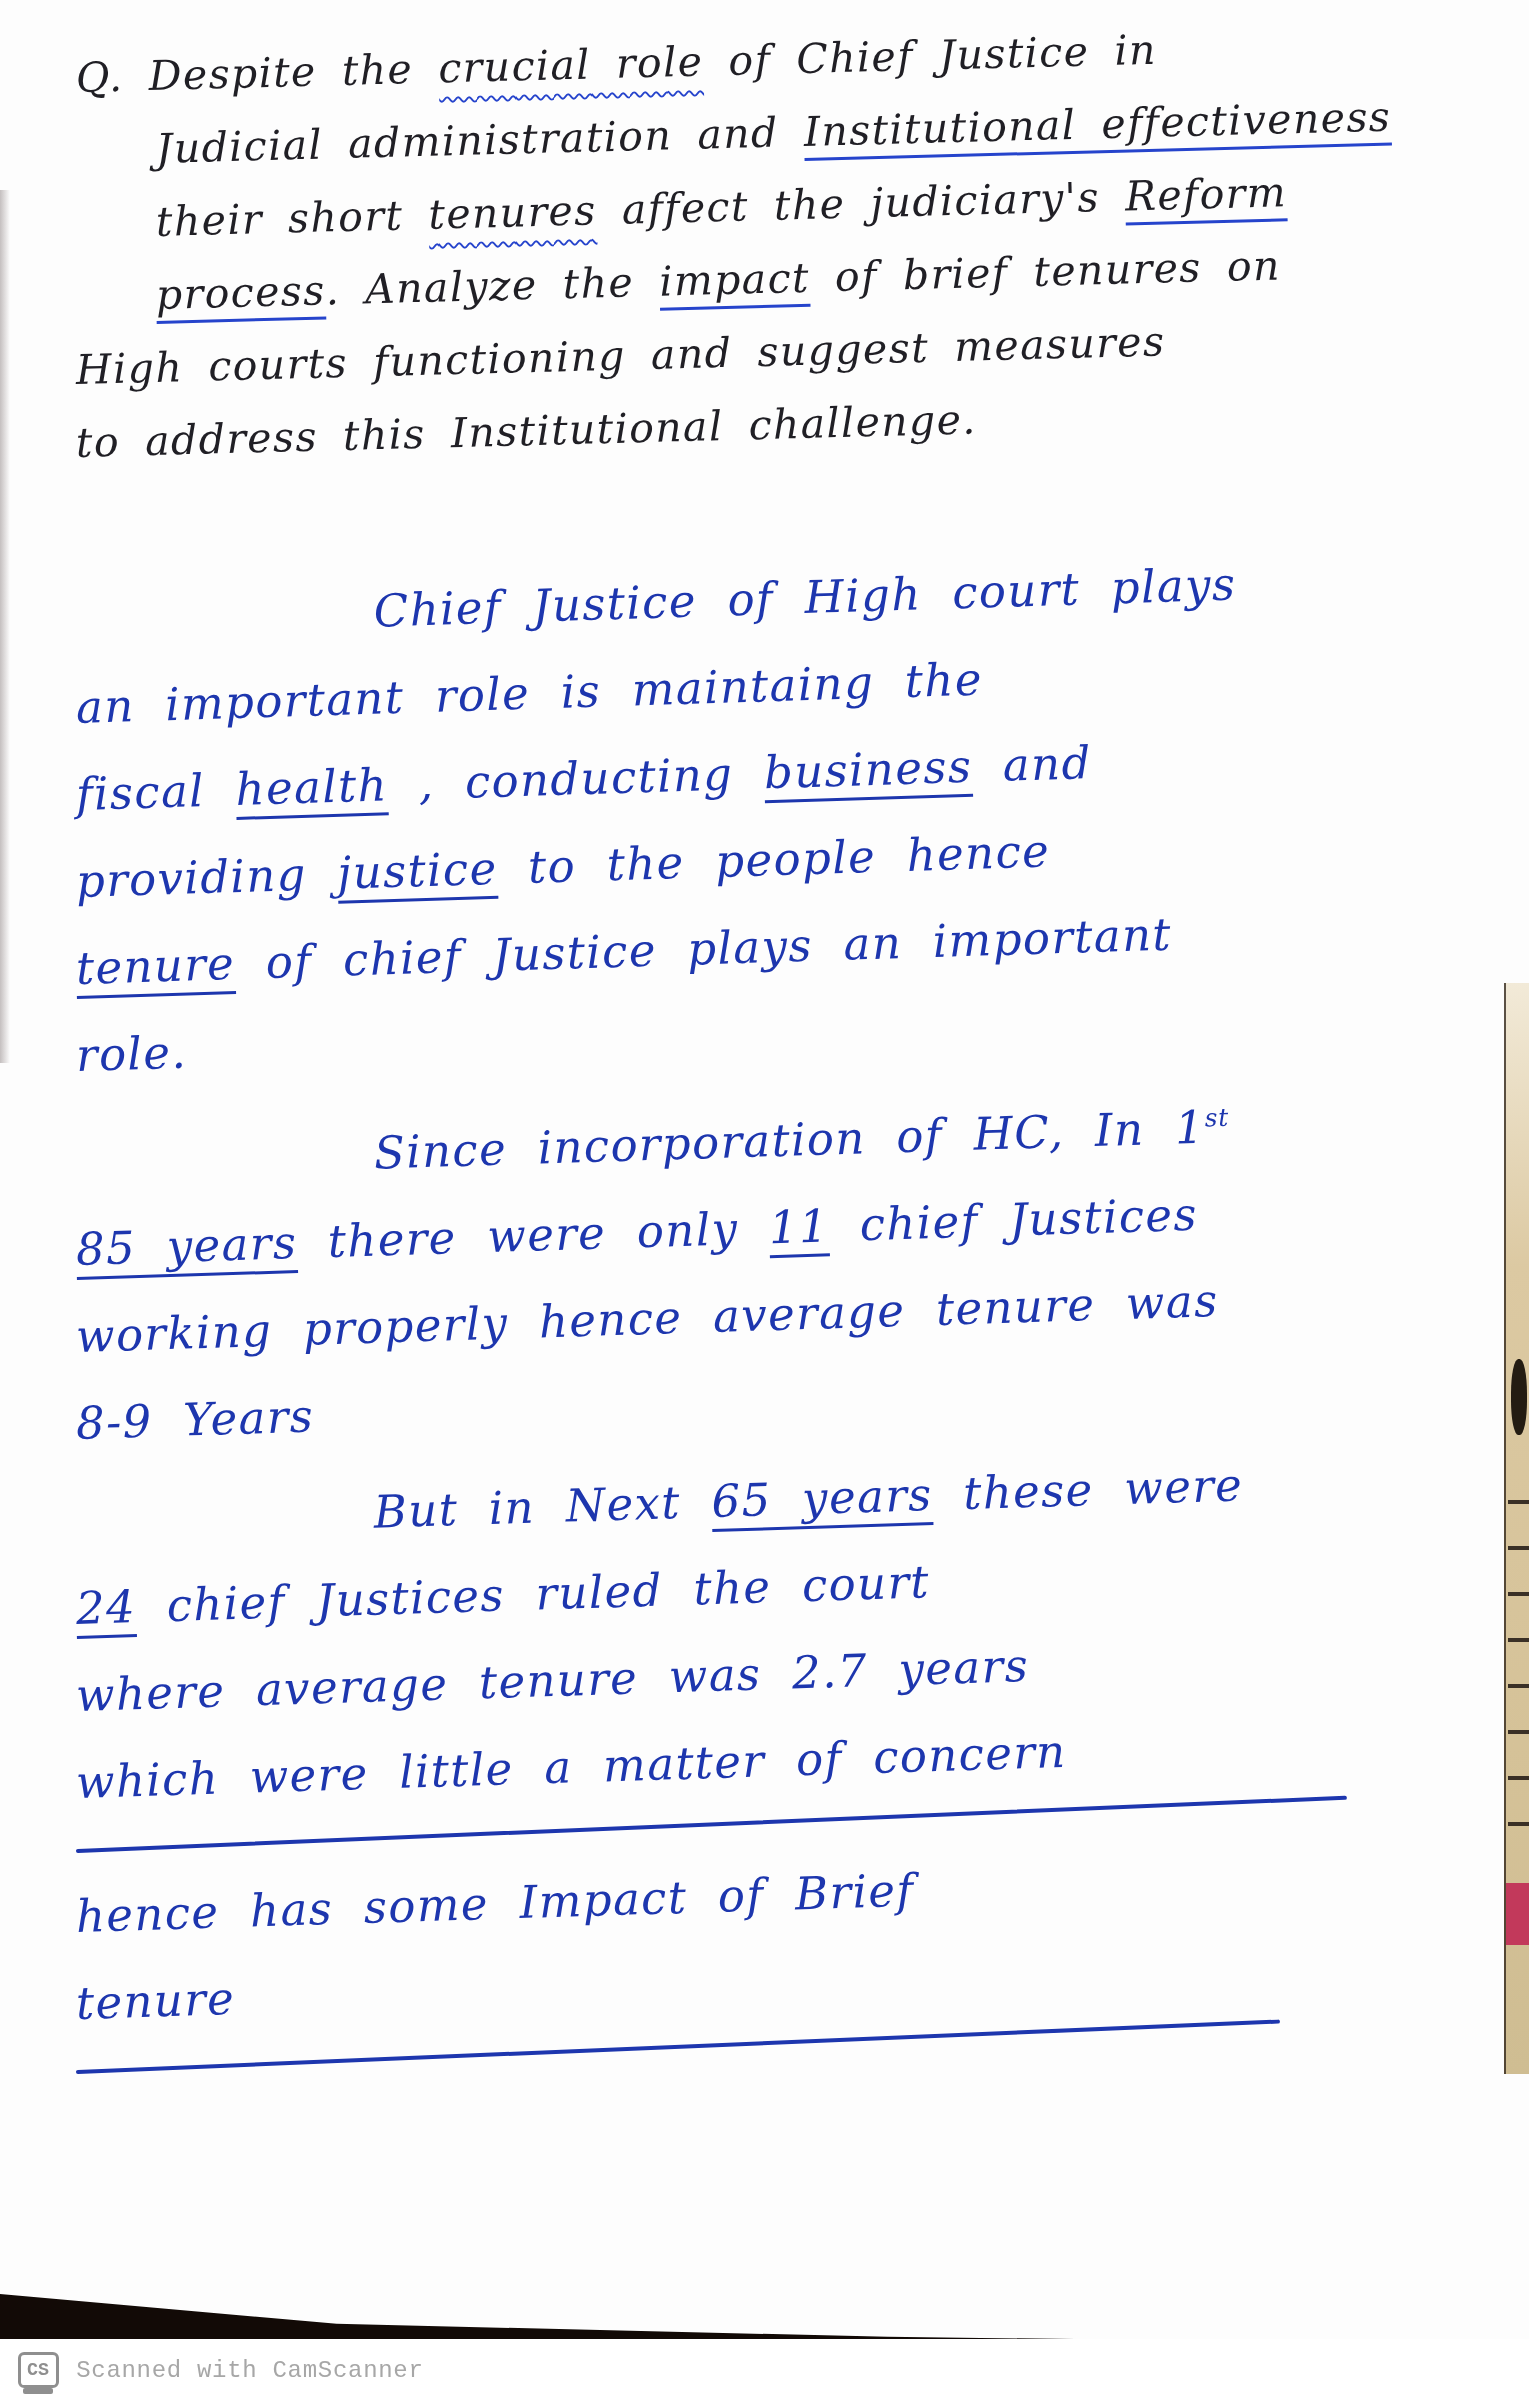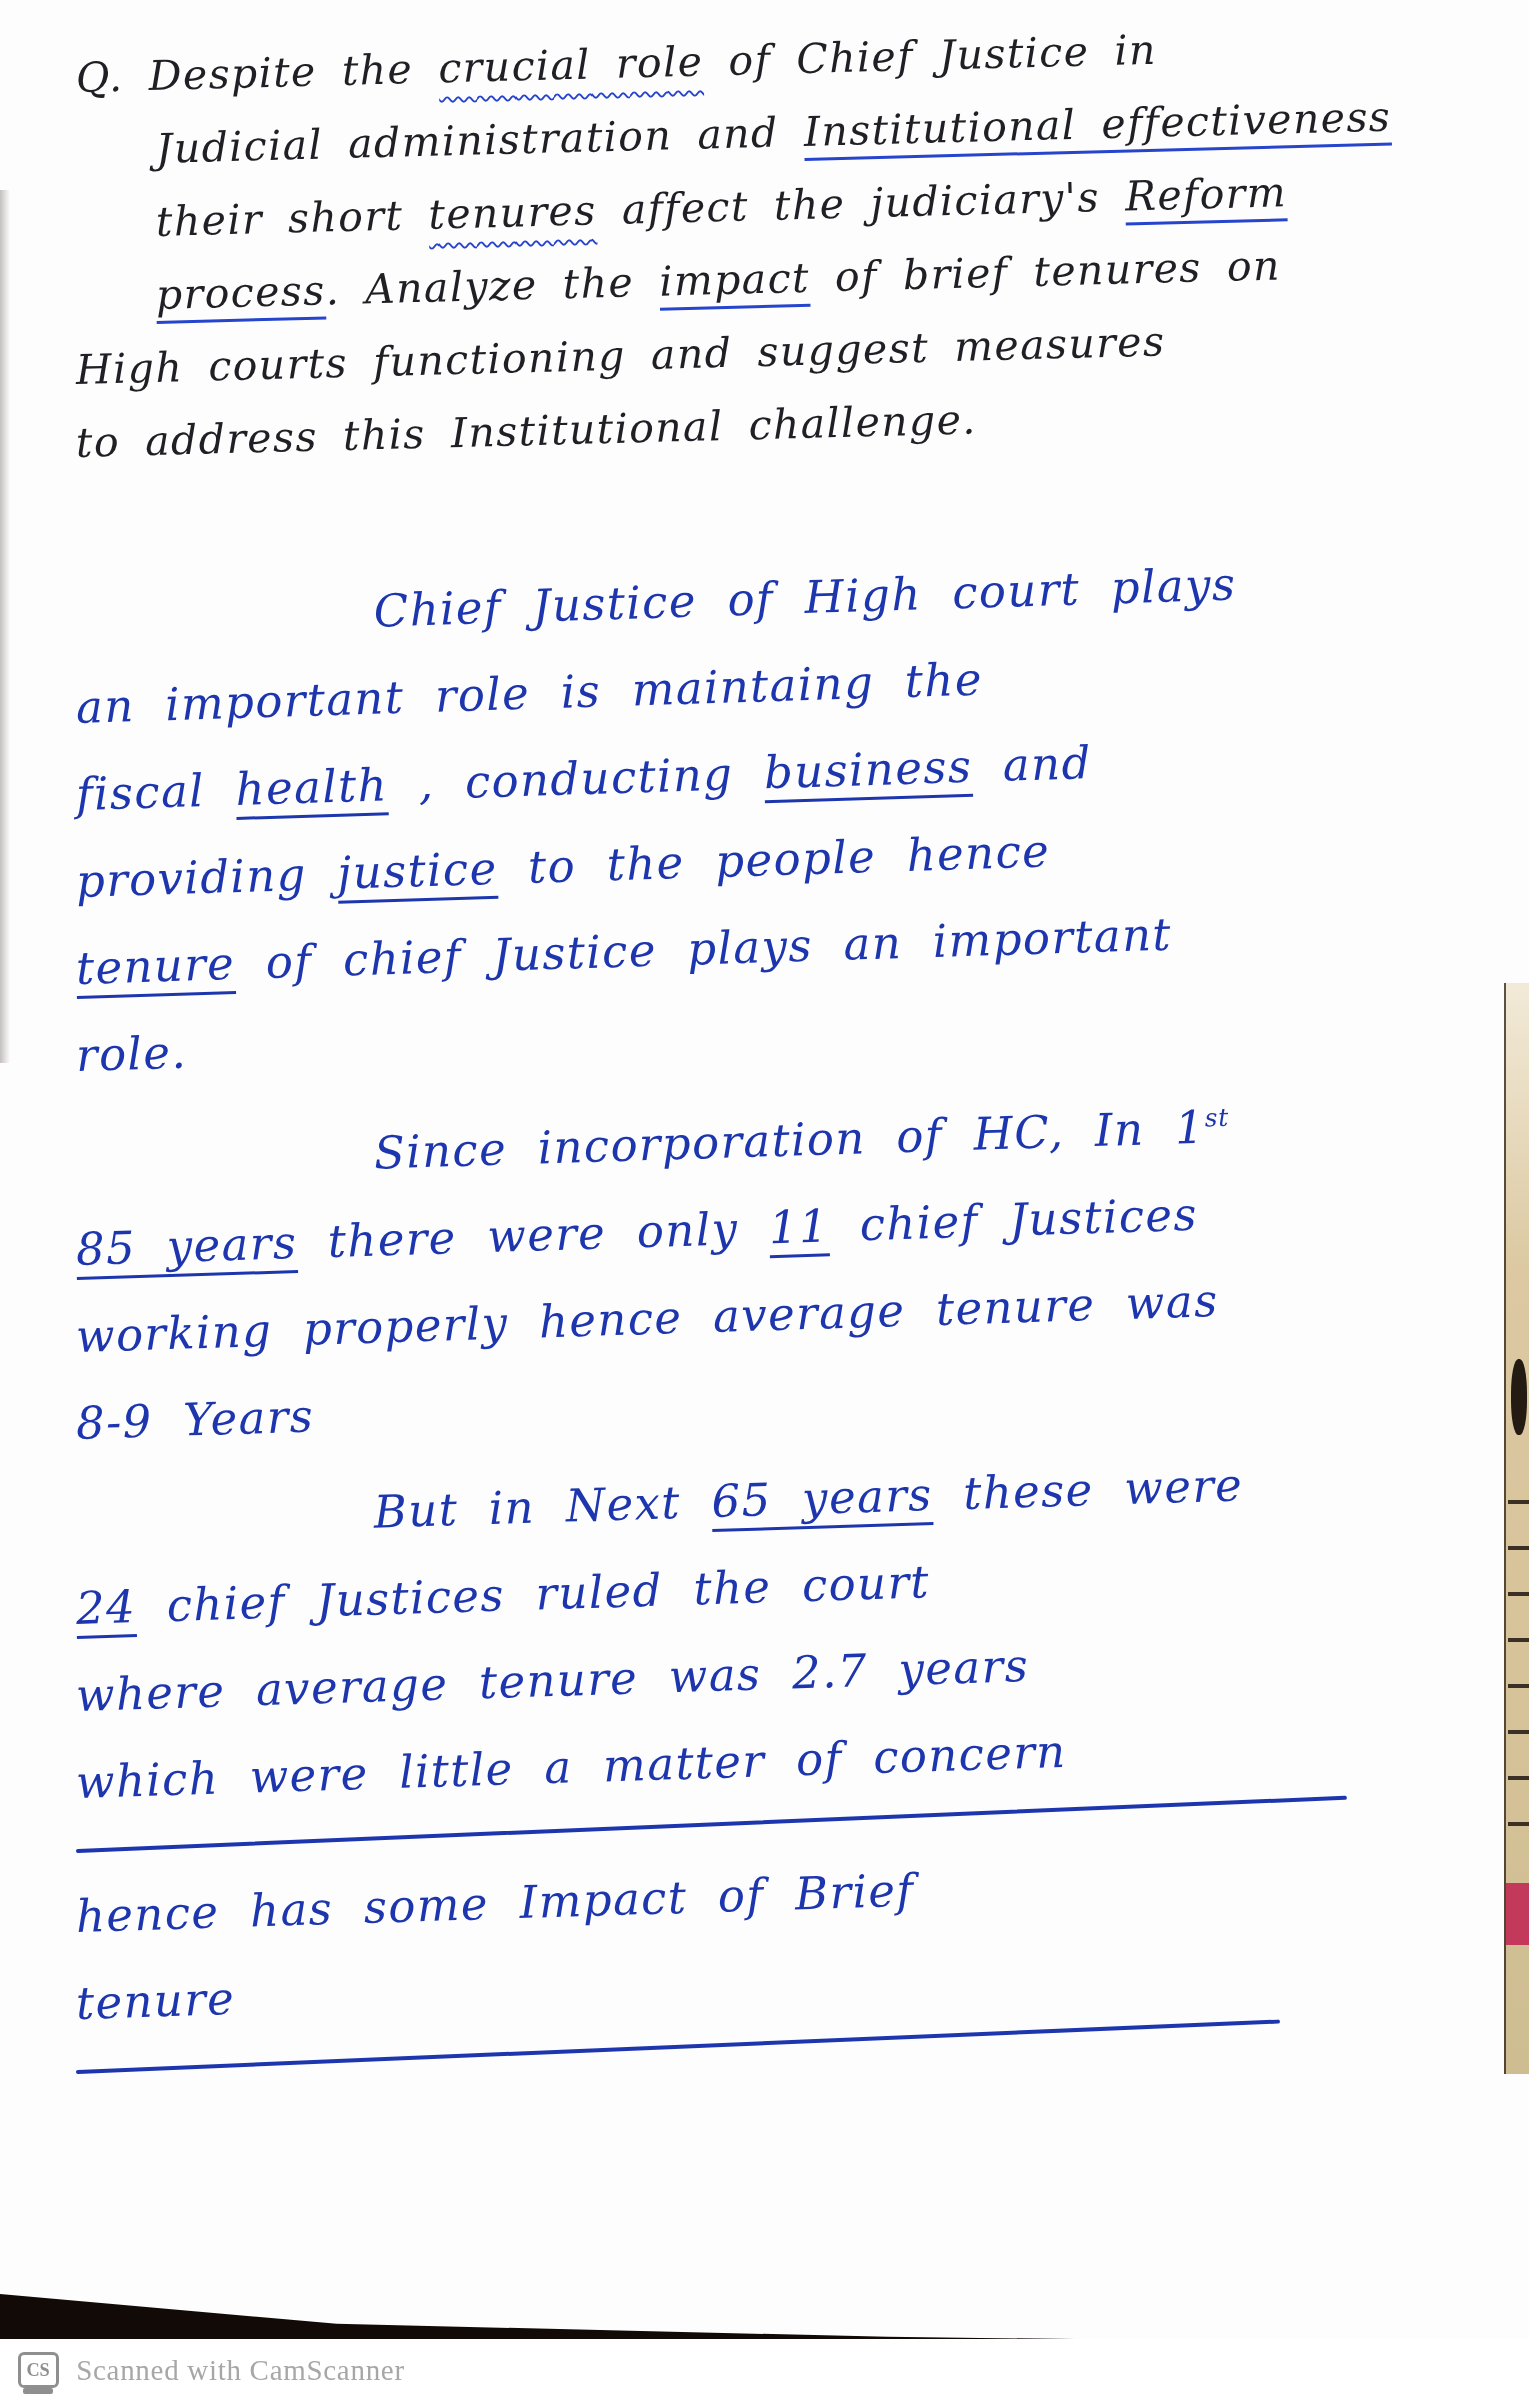--- a/index.html
+++ b/index.html
@@ -76,34 +76,34 @@
   .shadow-wedge{
     position:absolute;left:0;bottom:46px;width:100%;height:65px;
     background:#120a06;
     clip-path:polygon(0 6%,22% 52%,58% 72%,100% 84%,100% 100%,0 100%);
   }
 
   
   .footer{
     position:absolute;left:0;bottom:0;width:100%;height:62px;
     background:#ffffff;display:flex;align-items:center;
-    font-family:Liberation Serif, serif;font-style:normal;
+    font-family:Liberation Mono, monospace;font-style:normal;
   }
   .cs-logo{
     margin-left:17.6px;width:35px;height:30px;
     border:3.4px solid #8f8f8f;border-radius:6.1px;
     display:flex;align-items:center;justify-content:center;
     font-weight:bold;font-size:18.3px;color:#8f8f8f;background:#fff;
     position:relative;flex:0 0 auto;
   }
   .cs-logo::after{
     content:"";position:absolute;left:2.7px;right:2.7px;bottom:-8.8px;height:6.1px;
     background:#8f8f8f;border-radius:2px;
   }
-  .footer-text{margin-left:17.6px;font-size:29px;color:#a7a7a7;letter-spacing:0.7px;}
+  .footer-text{margin-left:17.6px;font-size:24px;color:#a7a7a7;letter-spacing:0.7px;}
 </style>
 </head>
 <body>
 
 <div class="page">
 
   <div class="left-crease"></div>
 
   <div class="question">
       <div class="q-line"><span>Q. Despite the </span><span class="u-wavy">crucial role</span><span> of Chief Justice in</span></div>

